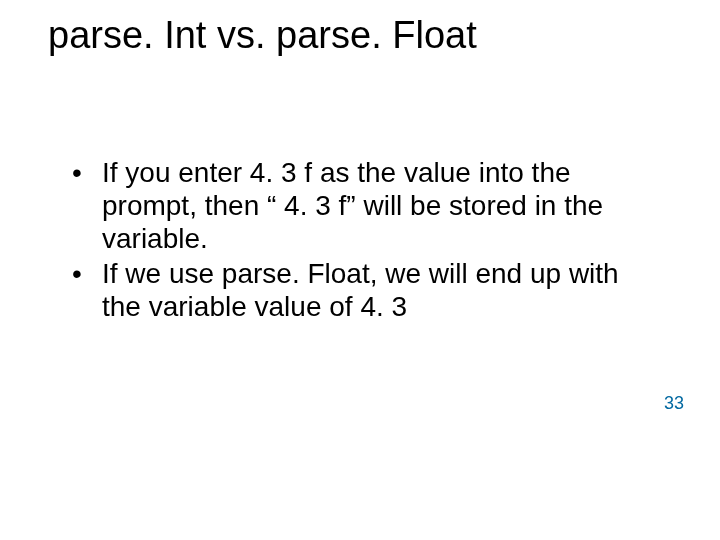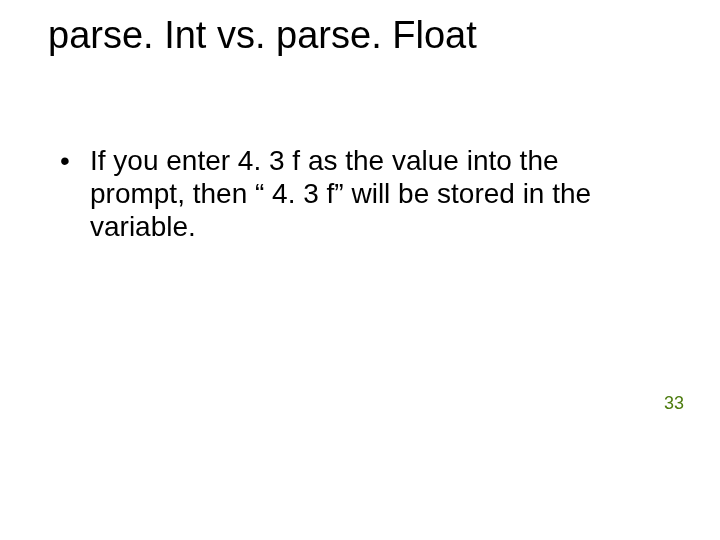--- a/index.html
+++ b/index.html
@@ -29,52 +29,55 @@
   .body {
     position: absolute;
     top: 140px;
     left: 50px;
     right: 60px;
     font-size: 28px;
     line-height: 1.18;
   }
   ul.bullets {
     list-style: none;
-    margin: 4px;
+    margin: 16px;
     padding: 0;
   }
   ul.bullets > li {
     position: relative;
     padding-left: 36px;
     margin-bottom: 2px;
   }
   ul.bullets > li::before {
     content: "•";
     position: absolute;
     left: 6px;
     top: 0;
     font-size: 28px;
     line-height: 1.18;
   }
   .pagenum {
     position: absolute;
     right: 36px;
     bottom: 30px;
     font-size: 18px;
-    color: #4d7c0f;
+    color: #0369a1;
   }
 </style>
 </head>
 <body>
 
 <div class="slide">
   <div class="title">parse. Int vs. parse. Float</div>
 
   <div class="body">
     <ul class="bullets">
       <li>
         <span>If you enter 4. 3 f as the value into the prompt, then “ 4. 3 f” will be stored in the variable.</span>
       </li>
+      <li>
+        <span>If we use parse. Float, we will end up with the variable value of 4. 3</span>
+      </li>
     </ul>
   </div>
 
   <div class="pagenum">33</div>
 </div>
 
 </body></html>

